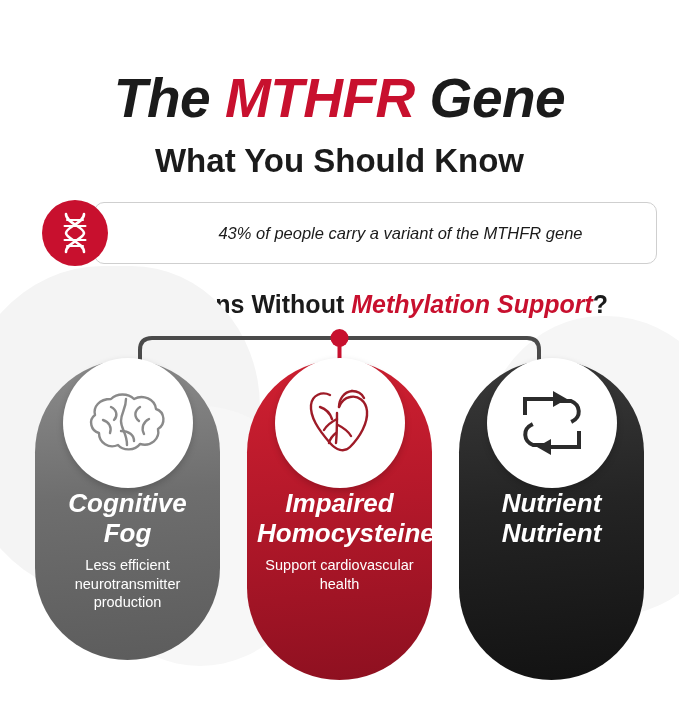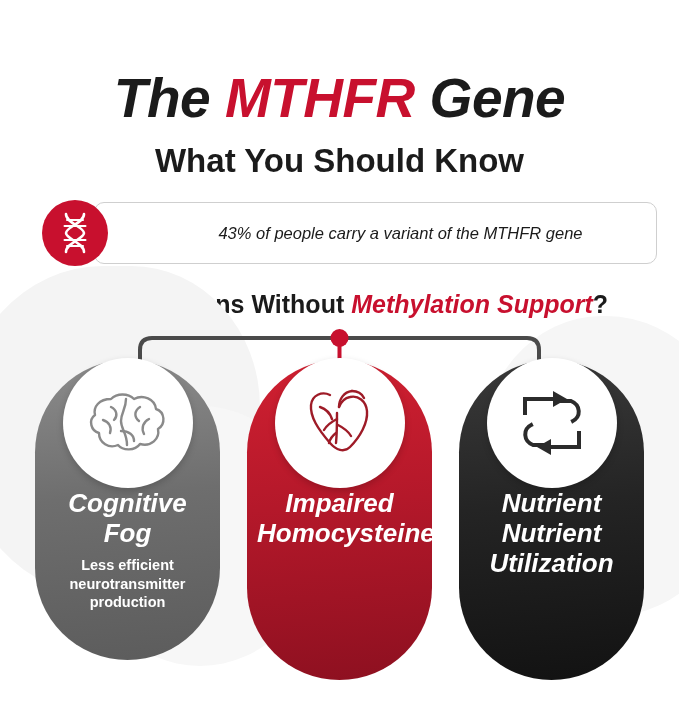--- a/index.html
+++ b/index.html
@@ -192,21 +192,21 @@
   }
   .card-title {
     font-size: 26px;
     font-weight: bold;
     font-style: italic;
     line-height: 1.16;
     margin: 0 10px;
   }
   .card-desc {
     font-size: 14.5px;
-    font-weight: bold;
+    font-weight: normal;
     line-height: 1.28;
     margin: 8px 16px 0 16px;
   }
 </style>
 </head>
 <body>
 
 <div class="page">
 
   <div class="bg-watermark">
@@ -286,38 +286,38 @@
             <path d="M38 42 C44 45, 48 48, 51 53"></path>
             <path d="M36 50 C32 53, 30 56, 29 60"></path>
             <path d="M20 24 C26 26, 30 30, 32 36"></path>
           </g>
         </svg>
       </div>
       <div class="card-title">
         <span>Impaired</span><br>
         <span>Homocysteine</span>
       </div>
+      <div class="card-desc">Support cardiovascular health</div>
     </div>
 
     <div class="card dark">
       <div class="card-icon-circle">
         <svg width="78" height="76" viewBox="0 0 78 76" aria-hidden="true">
           <g fill="none" stroke="#2b2b2b" stroke-width="4" stroke-linecap="square">
             <path d="M12 28 L12 14 L40 14"></path>
             <path d="M66 48 L66 62 L38 62"></path>
             <path d="M18 40 C10 44, 10 56, 20 60 L30 60"></path>
             <path d="M60 36 C68 32, 68 20, 58 16 L48 16"></path>
           </g>
           <g fill="#2b2b2b">
             <polygon points="40,6 54,14 40,22"></polygon>
             <polygon points="38,54 24,62 38,70"></polygon>
           </g>
         </svg>
       </div>
       <div class="card-title">
         <span>Nutrient</span><br>
         <span>Nutrient</span><br>
-        <span>Utilization</span>
       </div>
     </div>
 
   </div>
 </div>
 
 </body></html>

